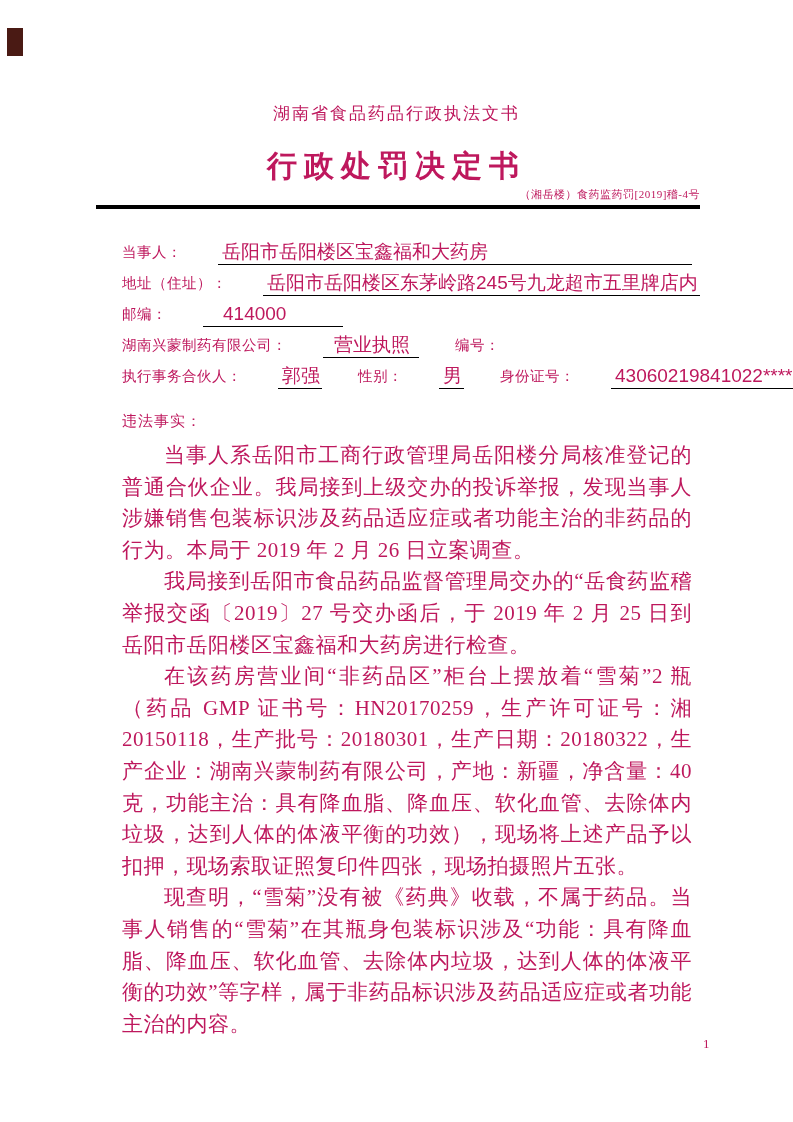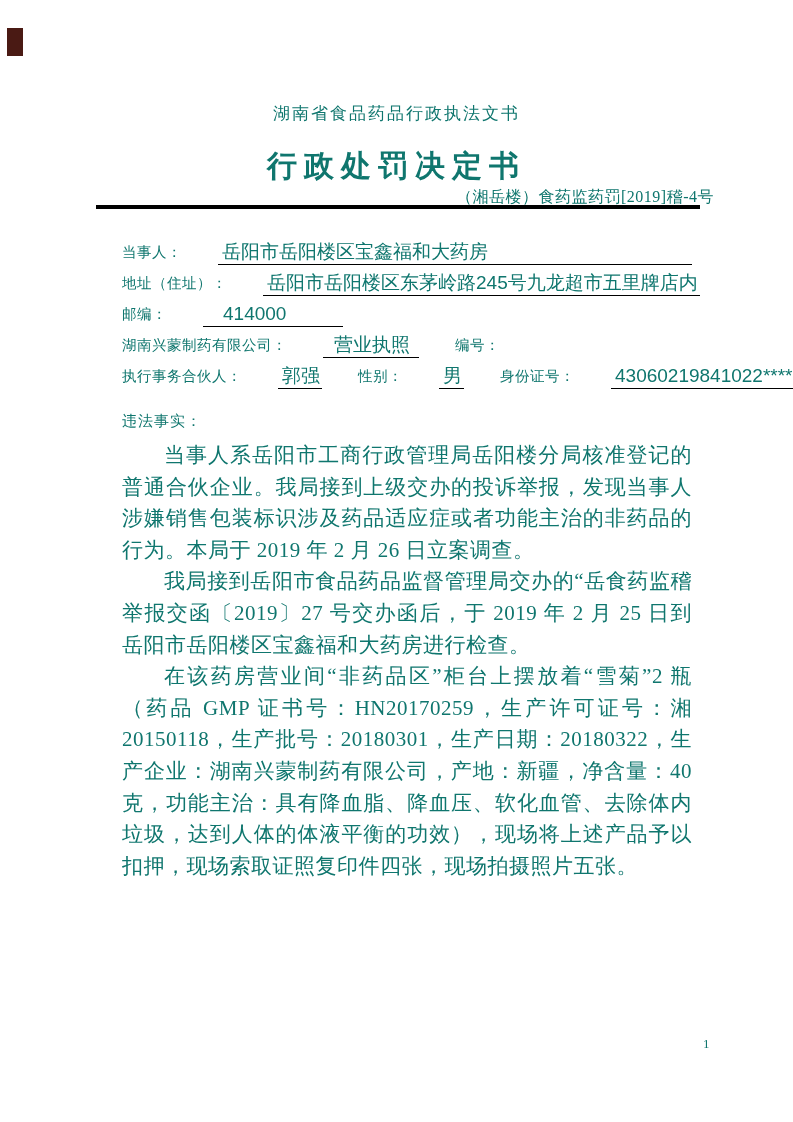--- a/index.html
+++ b/index.html
@@ -3,21 +3,21 @@
 <meta charset="utf-8">
 <style>
   * { margin: 0; padding: 0; box-sizing: border-box; }
   html, body { background: #888; }
   .page {
     position: relative;
     width: 793px;
     height: 1122px;
     margin: 0 auto;
     background: #ffffff;
-    color: #0f766e;
+    color: #be185d;
     font-family: "Liberation Serif", "DejaVu Serif", serif;
     overflow: hidden;
   }
   .corner-mark {
     position: absolute;
     left: 7px;
     top: 28px;
     width: 16px;
     height: 28px;
     background: #4a1a14;
@@ -38,22 +38,22 @@
     width: 100%;
     text-align: center;
     font-size: 30px;
     font-weight: 700;
     letter-spacing: 7px;
     margin-top: 12px;
   }
   .doc-number {
     position: absolute;
     top: 187px;
-    right: 79px;
-    font-size: 16px;
+    right: 93px;
+    font-size: 11px;
     letter-spacing: 0.5px;
   }
   .head-rule {
     position: absolute;
     top: 205px;
     left: 96px;
     width: 604px;
     height: 4px;
     background: #000;
   }
@@ -160,17 +160,18 @@
       <span class="form-value fill">43060219841022****</span>
     </div>
 
   </div>
 
   <div class="body-area">
     <div class="section-label">违法事实：</div>
     <p>当事人系岳阳市工商行政管理局岳阳楼分局核准登记的普通合伙企业。我局接到上级交办的投诉举报，发现当事人涉嫌销售包装标识涉及药品适应症或者功能主治的非药品的行为。本局于 2019 年 2 月 26 日立案调查。</p>
     <p>我局接到岳阳市食品药品监督管理局交办的“岳食药监稽举报交函〔2019〕27 号交办函后，于 2019 年 2 月 25 日到岳阳市岳阳楼区宝鑫福和大药房进行检查。</p>
     <p>在该药房营业间“非药品区”柜台上摆放着“雪菊”2 瓶（药品 GMP 证书号：HN20170259，生产许可证号：湘 20150118，生产批号：20180301，生产日期：20180322，生产企业：湖南兴蒙制药有限公司，产地：新疆，净含量：40 克，功能主治：具有降血脂、降血压、软化血管、去除体内垃圾，达到人体的体液平衡的功效），现场将上述产品予以扣押，现场索取证照复印件四张，现场拍摄照片五张。</p>
+    <p>现查明，“雪菊”没有被《药典》收载，不属于药品。当事人销售的“雪菊”在其瓶身包装标识涉及“功能：具有降血脂、降血压、软化血管、去除体内垃圾，达到人体的体液平衡的功效”等字样，属于非药品标识涉及药品适应症或者功能主治的内容。</p>
   </div>
 
   <div class="page-number">1</div>
 
 </div>
 
 </body></html>

